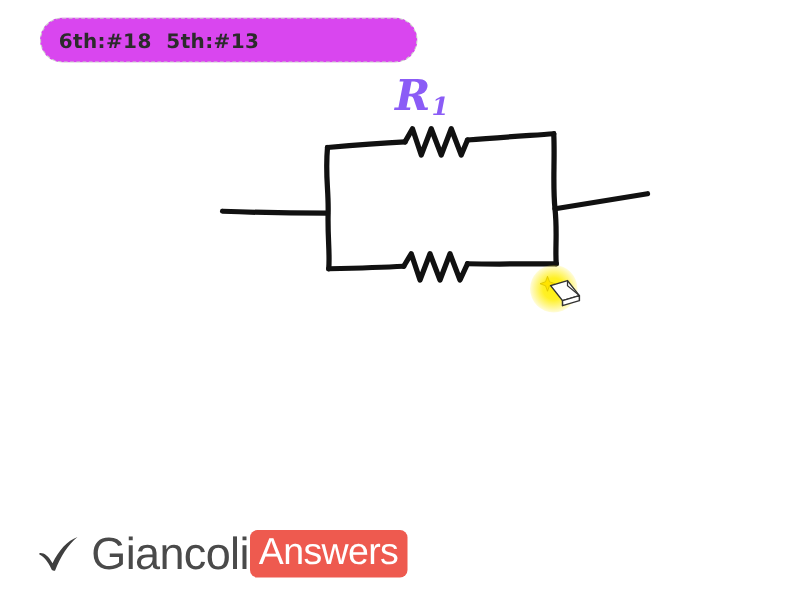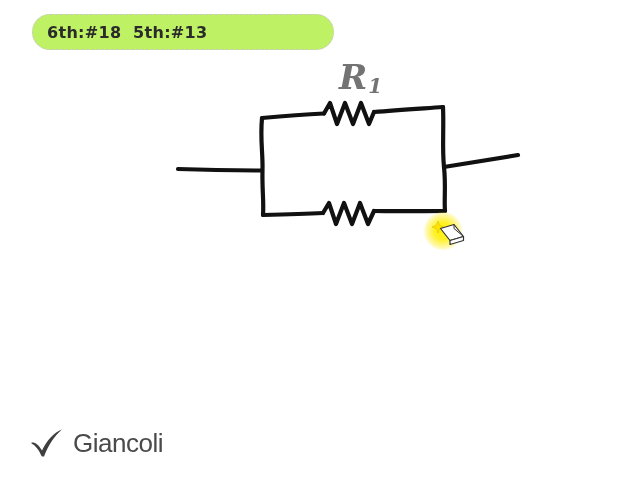--- a/index.html
+++ b/index.html
@@ -18,21 +18,21 @@
   
   #problem-badge {
     position: absolute;
     left: 32px;
     top: 14px;
     width: 302px;
     height: 36px;
     box-sizing: border-box;
     border: 1px dashed #c9c9c9;
     border-radius: 18px;
-    background: #bef264;
+    background: #d946ef;
     display: flex;
     align-items: center;
     padding-left: 14px;
   }
   #problem-badge .badge-text {
     font-family: "DejaVu Sans", sans-serif;
     font-size: 16px;
     font-weight: bold;
     color: #2b2b2b;
     letter-spacing: 0.3px;
@@ -52,27 +52,26 @@
     left: 0;
     top: 0;
     width: 640px;
     height: 480px;
     pointer-events: none;
   }
 
   
   .hand-label {
     position: absolute;
-    color: #737373;
+    color: #8b5cf6;
     font-family: "DejaVu Serif", serif;
     font-style: italic;
     font-weight: bold;
     line-height: 1;
     white-space: nowrap;
-    margin-left: 23px;
   }
   .hand-label .base { font-size: 34px; }
   .hand-label .sub  { font-size: 20px; vertical-align: sub; margin-left: 1px; }
 
   #label-r1 { left: 316px; top: 60px; }
   #label-r2 { left: 314px; top: 230px; }
 
   
   #cursor-glow {
     position: absolute;
@@ -102,21 +101,21 @@
     position: absolute;
     left: 30px;
     top: 421px;
     display: flex;
     align-items: center;
     height: 44px;
   }
   #check-icon { width: 34px; height: 30px; margin-right: 9px; }
   #logo-giancoli {
     font-family: "Liberation Sans", sans-serif;
-    font-size: 26px;
+    font-size: 36px;
     color: #4a4a4a;
     letter-spacing: -0.5px;
   }
   #logo-answers {
     font-family: "Liberation Sans", sans-serif;
     font-size: 30px;
     color: #ffffff;
     background: #ee5a4f;
     border-radius: 6px;
     padding: 1px 7px 3px 7px;
@@ -173,13 +172,14 @@
       <path d="M22,5.5 L22,9.5 L31.5,17.5"></path>
     </g>
   </svg>
 </div>
 
 <div id="site-logo">
   <svg id="check-icon" viewBox="0 0 34 30">
     <path d="M1.5,14.5 C 5,14 8.5,16.5 12,22.5 C 17,12 24,4.5 32,1.5 C 24.5,7.5 18.5,17 14,28.5 C 12.5,28.8 11.6,28.4 11,27 C 8.6,21.5 5.4,17.6 1.5,15.6 Z" fill="#3f3f3f"></path>
   </svg>
   <span id="logo-giancoli">Giancoli</span>
+  <span id="logo-answers">Answers</span>
 </div>
 
 </body></html>

